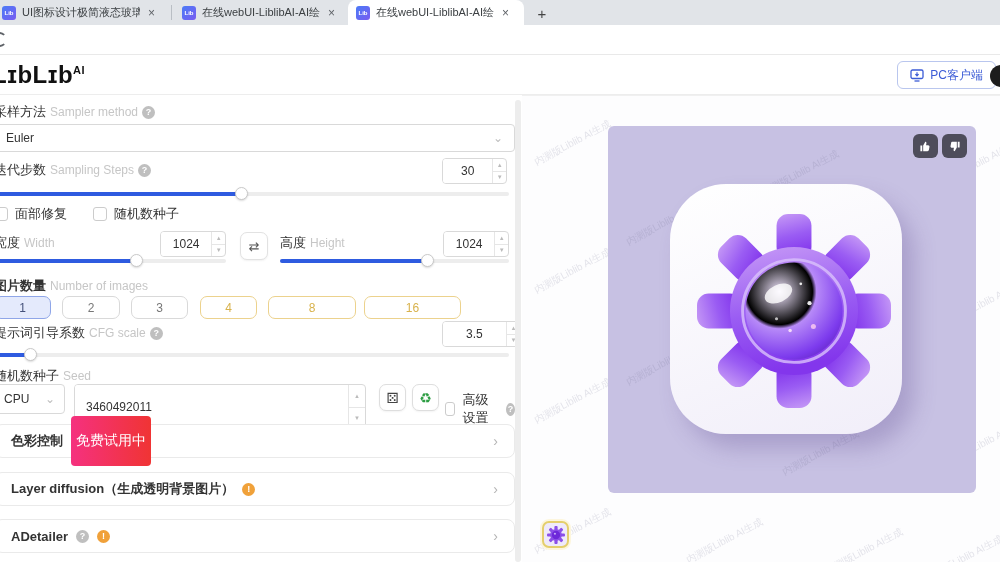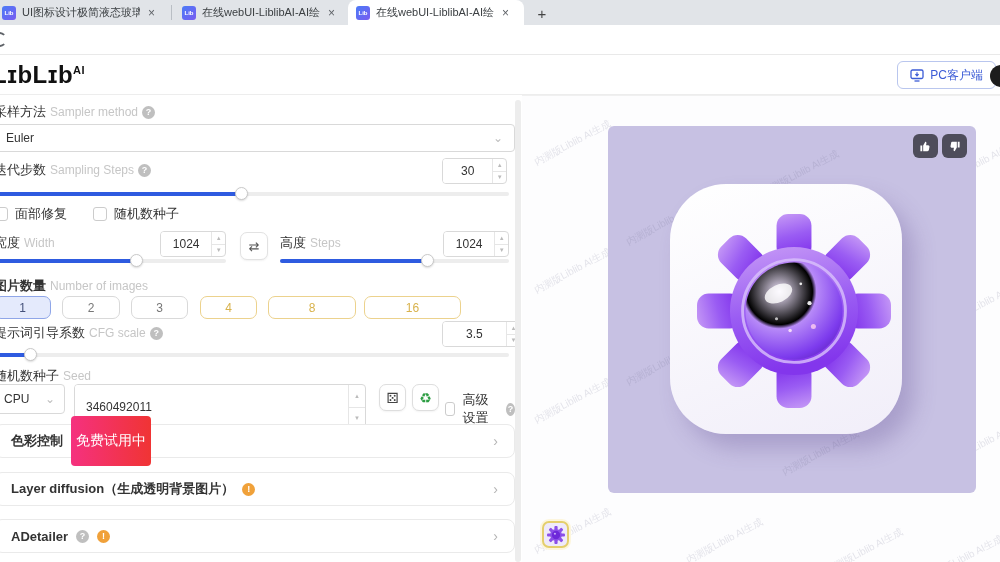--- a/index.html
+++ b/index.html
@@ -180,21 +180,21 @@
       <div class="stepper">
         <span>▲</span>
         <span>▼</span>
       </div>
     </div>
     <div class="swapbtn" style="left:246px;top:137px">
       <span>⇄</span>
     </div>
     <div class="lp lbl" style="top:139px;left:286px;width:160px">
       <span>高度</span>
-        <span class="en">Steps</span>
+        <span class="en">Height</span>
     </div>
     <div class="numinput" style="left:449px;top:136px;width:66px">
       <input type="text" value="1024" style="">
       <div class="stepper">
         <span>▲</span>
         <span>▼</span>
       </div>
     </div>
     <div class="slider" style="left:0;top:164px;width:232px">
       <div class="fill" style="width:61%"></div>

